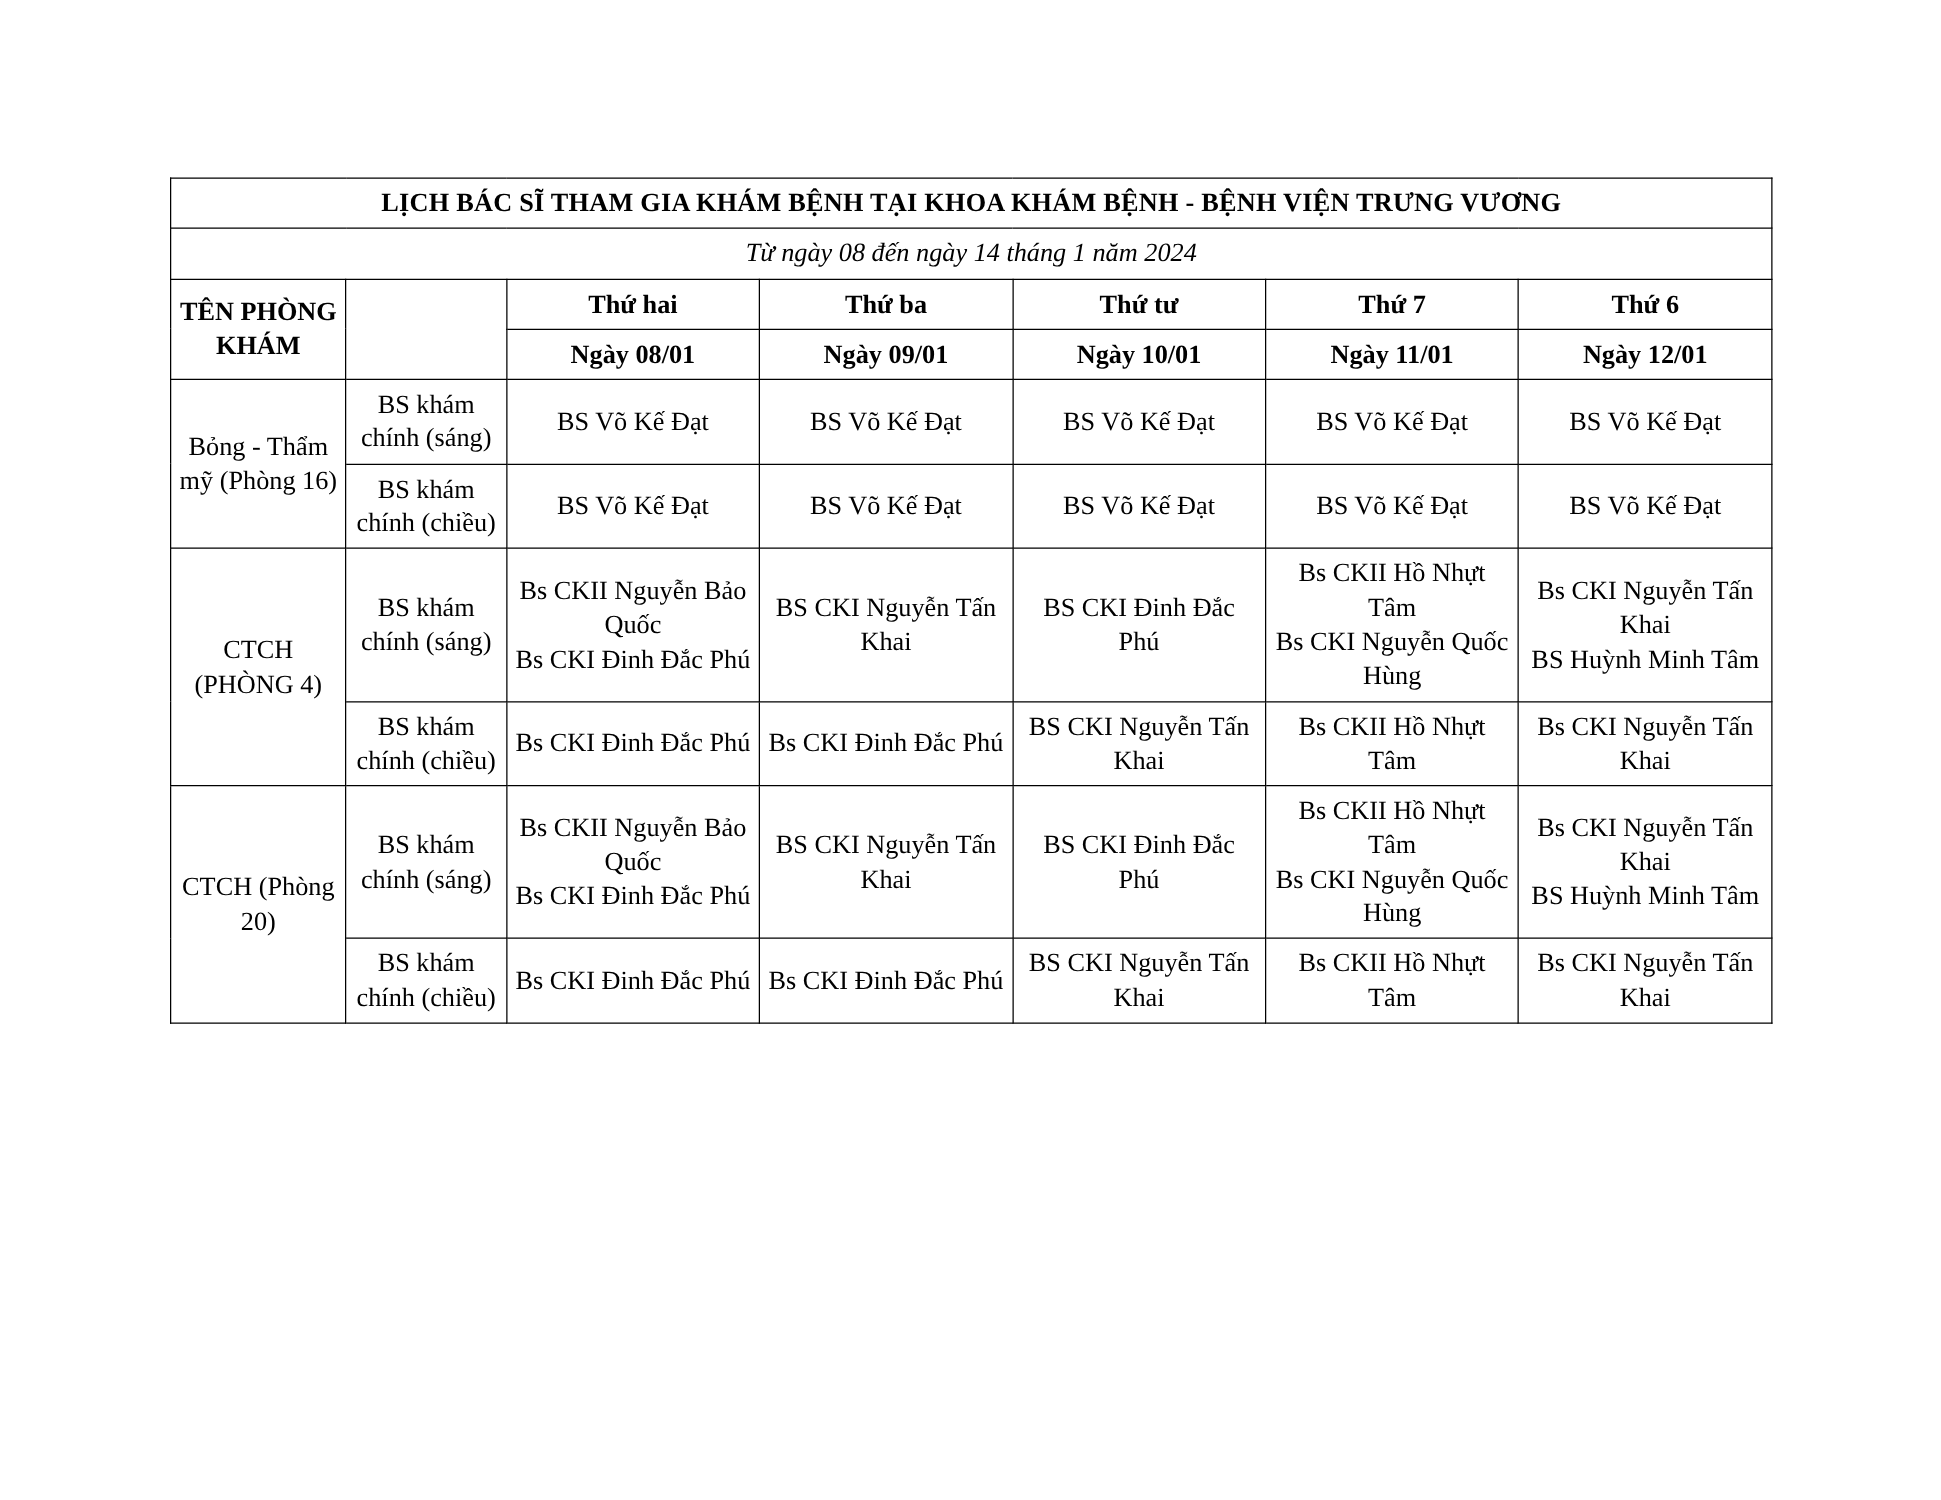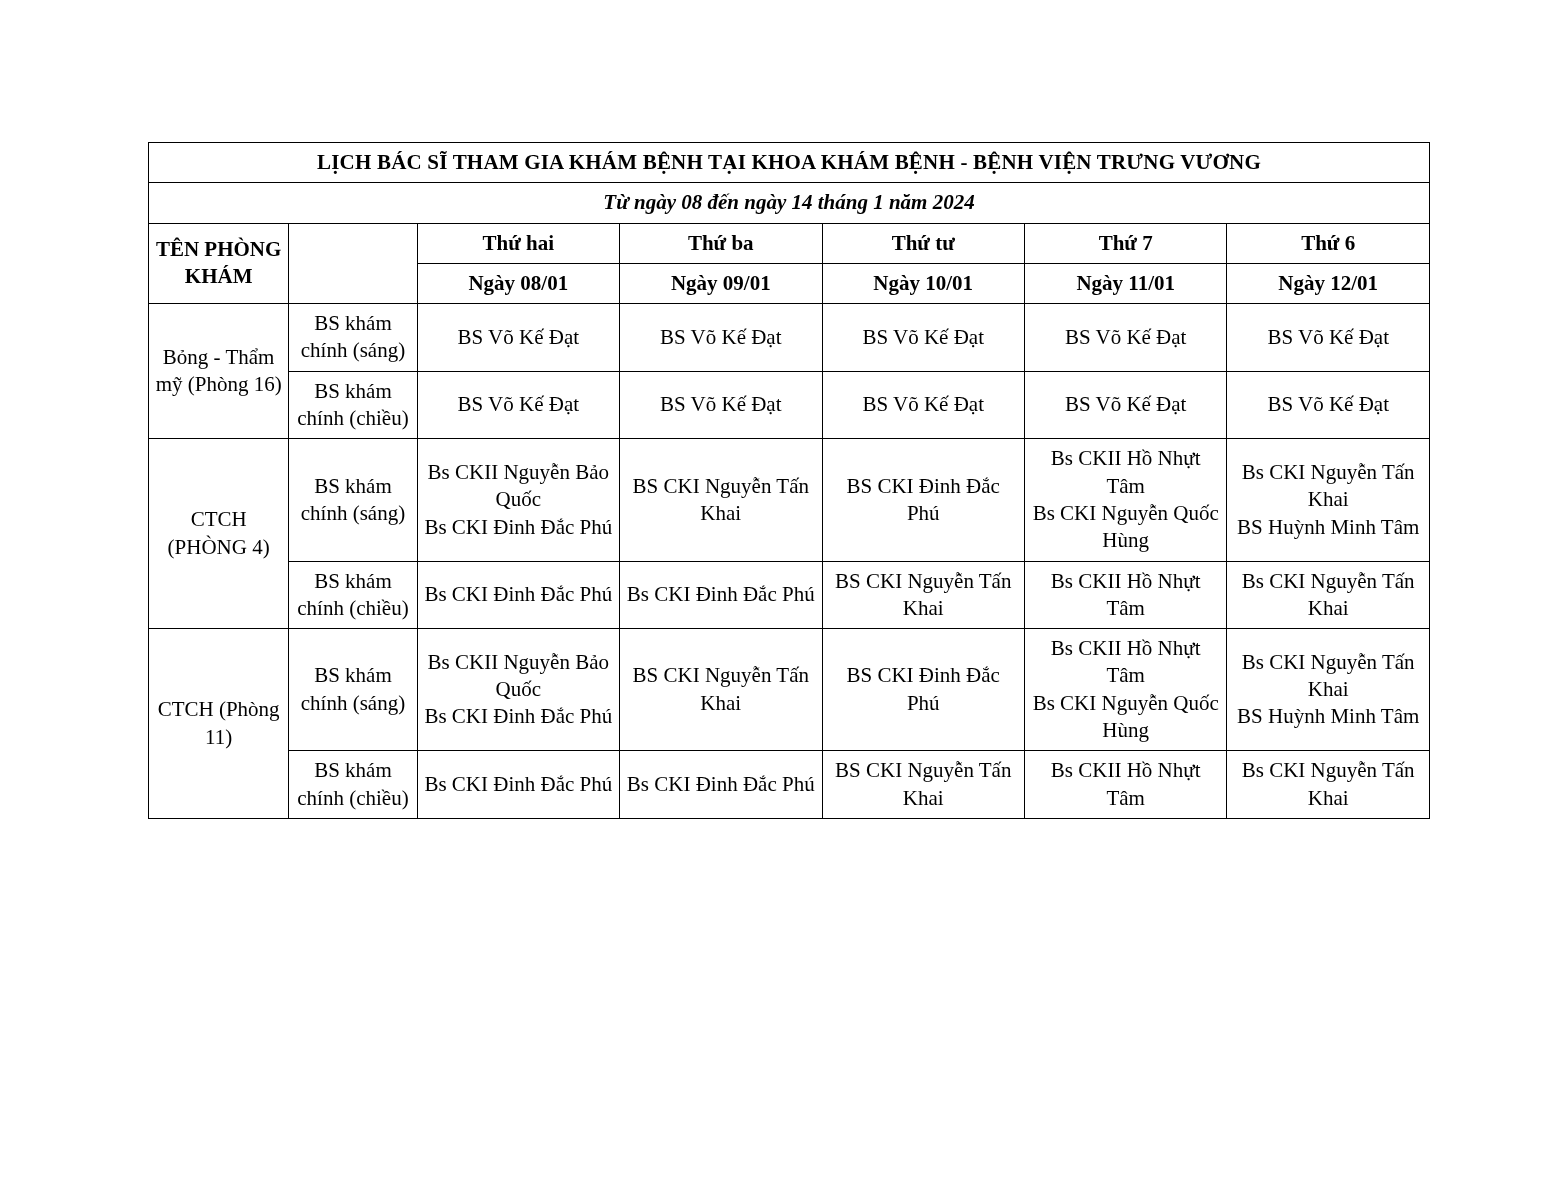--- a/index.html
+++ b/index.html
@@ -15,21 +15,21 @@
     -webkit-font-smoothing: antialiased;
   }
   .page {
     position: relative;
     width: 1553px;
     height: 1200px;
     box-sizing: border-box;
   }
   .sheet {
     position: absolute;
-    left: 148px;
+    left: 136px;
     top: 142px;
     width: 1282px;
   }
   table.schedule {
     border-collapse: collapse;
     width: 100%;
     table-layout: fixed;
   }
   table.schedule td, table.schedule th {
     border: 1.2px solid #000000;
@@ -39,21 +39,21 @@
     font-size: 21px;
     line-height: 1.3;
   }
   .title-cell {
     font-weight: bold;
     font-size: 25.5px;
     letter-spacing: 0.2px;
     padding: 14px 10px 13px 10px;
   }
   .subtitle-cell {
-    font-weight: bold;
+    font-weight: normal;
     font-style: italic;
     font-size: 23px;
     padding: 11px 10px 12px 10px;
   }
   .room-head {
     font-weight: bold;
     font-size: 23px;
     line-height: 1.38;
     padding: 8px 4px;
   }
@@ -159,21 +159,21 @@
         <tr>
           <td class="shift">BS khám chính (chiều)</td>
           <td class="doc">Bs CKI Đinh Đắc Phú</td>
           <td class="doc">Bs CKI Đinh Đắc Phú</td>
           <td class="doc">BS CKI Nguyễn Tấn Khai</td>
           <td class="doc">Bs CKII Hồ Nhựt Tâm</td>
           <td class="doc">Bs CKI Nguyễn Tấn Khai</td>
         </tr>
 
         <tr>
-          <td class="room-name" rowspan="2">CTCH (Phòng 11)</td>
+          <td class="room-name" rowspan="2">CTCH (Phòng 20)</td>
           <td class="shift">BS khám chính (sáng)</td>
           <td class="doc">Bs CKII Nguyễn Bảo Quốc<br>Bs CKI Đinh Đắc Phú</td>
           <td class="doc">BS CKI Nguyễn Tấn Khai</td>
           <td class="doc">BS CKI Đinh Đắc Phú</td>
           <td class="doc">Bs CKII Hồ Nhựt Tâm<br>Bs CKI Nguyễn Quốc Hùng</td>
           <td class="doc">Bs CKI Nguyễn Tấn Khai<br>BS Huỳnh Minh Tâm</td>
         </tr>
         <tr>
           <td class="shift">BS khám chính (chiều)</td>
           <td class="doc">Bs CKI Đinh Đắc Phú</td>

